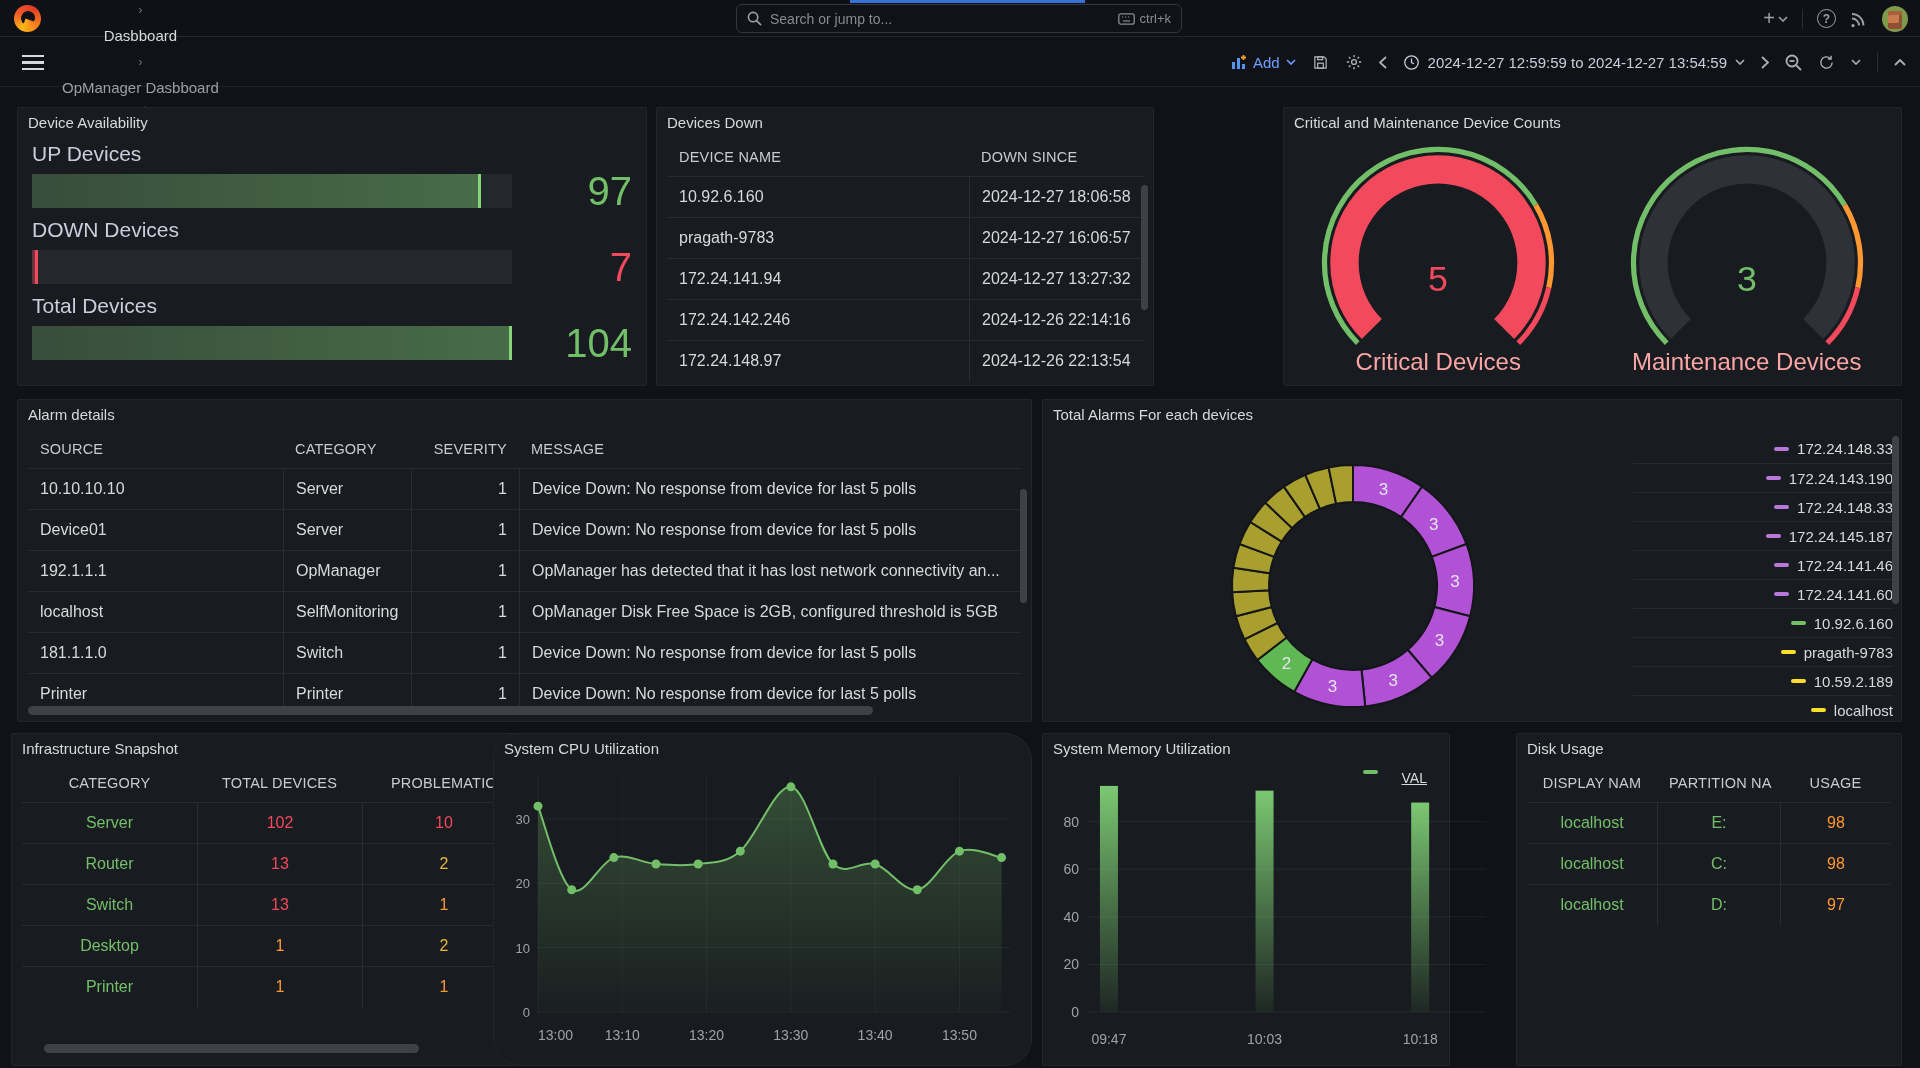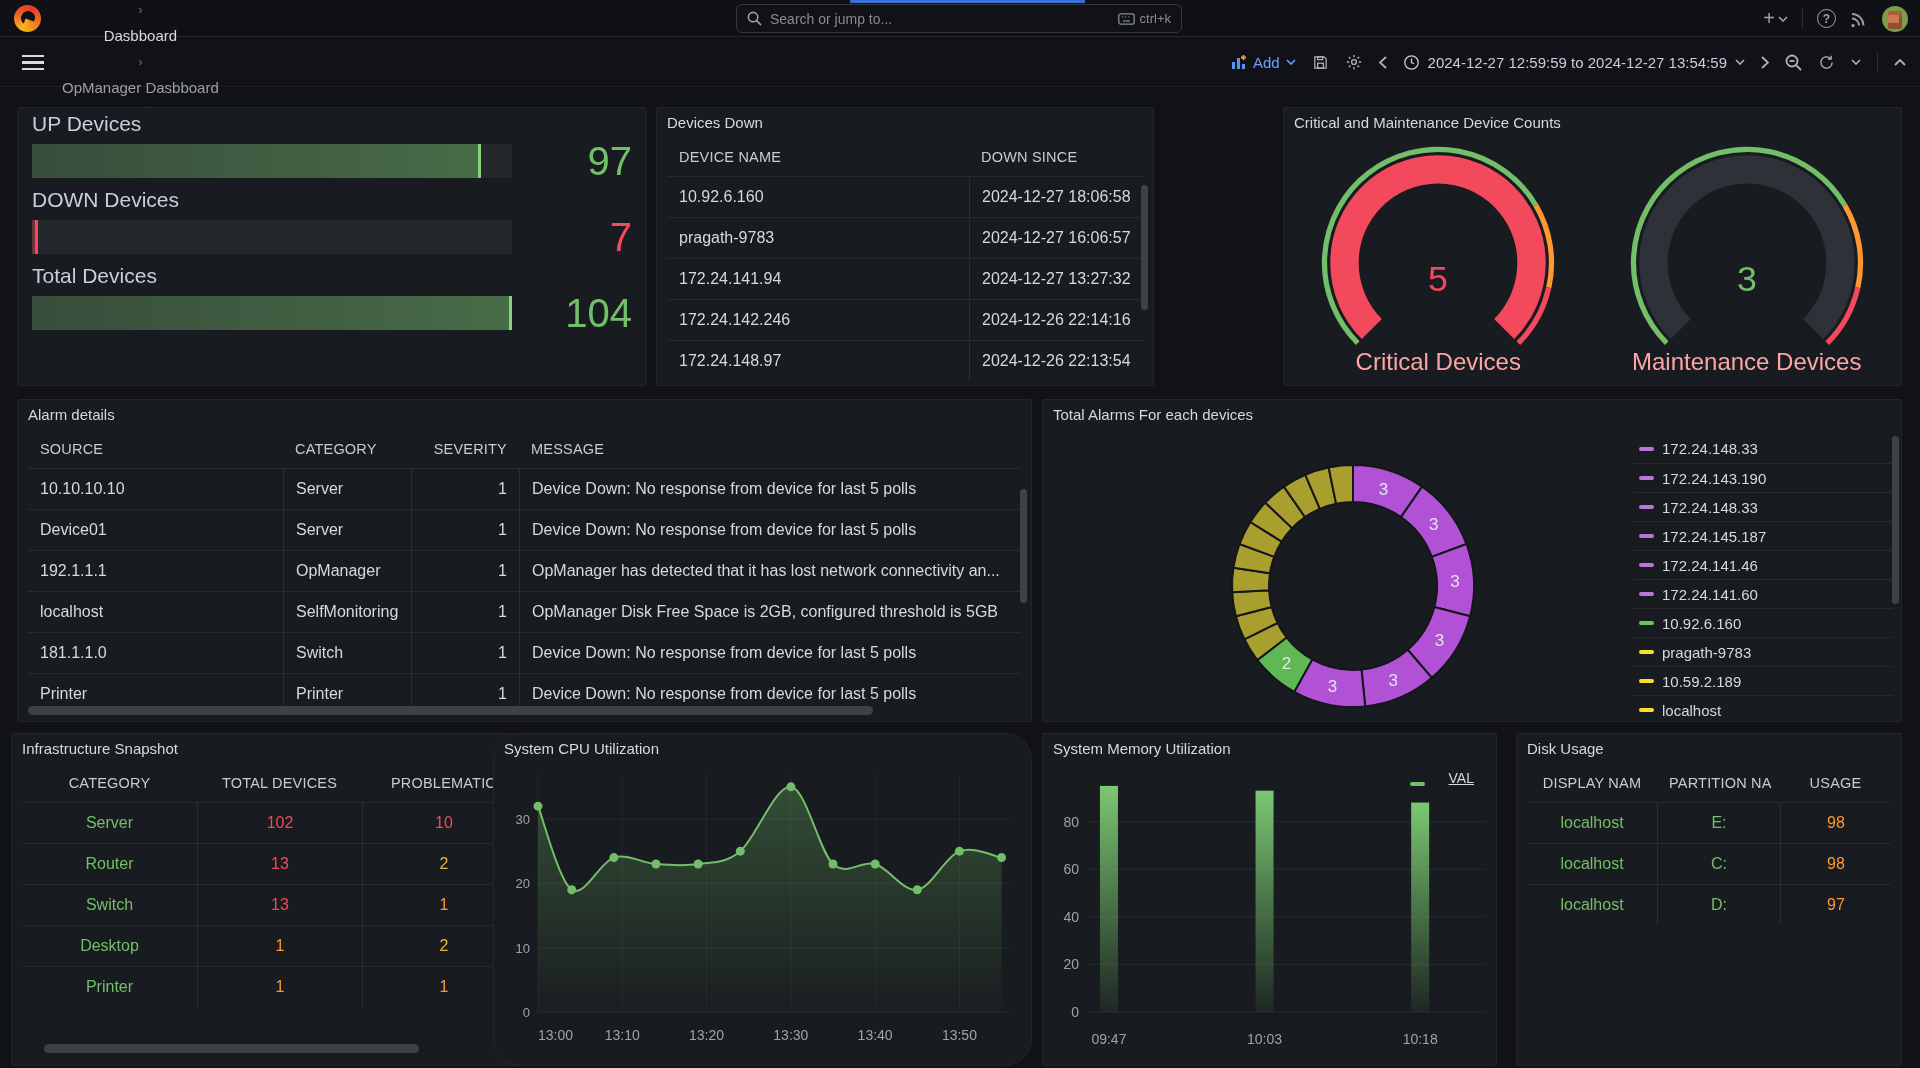--- a/index.html
+++ b/index.html
@@ -38,21 +38,21 @@
   
   .panel { position:absolute; background:#181b1f; border:1px solid #23252b; border-radius:2px; }
   .panel-title { height:30px; line-height:30px; padding-left:10px; font-size:15px; font-weight:500; color:#d8d9da; white-space:nowrap; overflow:hidden; }
   #p-avail  { left:17px;   top:107px; width:630px;  height:279px; }
   #p-down   { left:656px;  top:107px; width:498px;  height:279px; }
   #p-counts { left:1283px; top:107px; width:619px;  height:279px; }
   #p-alarms { left:17px;   top:399px; width:1015px; height:323px; }
   #p-donut  { left:1042px; top:399px; width:860px;  height:323px; }
   #p-infra  { left:11px;   top:733px; width:525px;  height:333px; }
   #p-cpu    { left:493px;  top:733px; width:539px;  height:333px;border-radius:27px; }
-  #p-mem    { left:1042px; top:733px; width:455px;  height:333px; }
+  #p-mem    { left:1042px; top:733px; width:408px;  height:333px; }
   #p-disk   { left:1516px; top:733px; width:386px;  height:333px; }
 
   
   .bargauges { padding:4px 14px 0 14px; }
   .bg-item { margin-bottom:7px; }
   .bg-label { font-size:21px; color:#ccccdc; margin-bottom:5px; }
   .bg-row { display:flex; align-items:center; }
   .bg-track { flex:1; height:34px; background:rgba(204,204,220,0.07); position:relative; }
   .bg-fill { position:absolute; left:0; top:0; bottom:0; }
   .bg-value { width:120px; text-align:right; font-size:40px; line-height:40px; }
@@ -74,27 +74,27 @@
   .sb-v { position:absolute; width:7px; border-radius:4px; background:#3f4147; }
   .sb-h { position:absolute; height:9px; border-radius:5px; background:#3f4147; }
 
   
   .gauge-area { display:flex; justify-content:space-around; padding-top:4px; }
   .gauge-box { display:flex; flex-direction:column; align-items:center; }
   .gauge-label { font-size:24px; color:#fca5a5; margin-top:0px; }
 
   
   .legend { position:absolute; right:8px; top:34px; width:260px; height:288px; overflow:hidden; }
-  .legend-item { display:flex; align-items:center; gap:8px; height:29px; border-top:1px solid rgba(204,204,220,0.08); padding-left:6px; cursor:pointer; }
+  .legend-item { display:flex; align-items:center; gap:8px; height:29px; border-top:1px solid rgba(204,204,220,0.08); padding-left:6px; cursor:pointer;justify-content:flex-end; }
   .legend-item:first-child { border-top:none; }
   .legend-swatch { width:15px; height:4px; border-radius:2px; }
   .legend-name { font-size:15px; color:#d8d9da; }
 
   .chart-wrap { padding-left:8px; }
-  .mem-legend { position:absolute; top:36px; right:22px; display:flex; align-items:flex-end; gap:24px; font-size:14px; color:#d8d9da; cursor:pointer;text-decoration:underline; }
+  .mem-legend { position:absolute; top:36px; right:22px; display:flex; align-items:flex-start; gap:24px; font-size:14px; color:#d8d9da; cursor:pointer;text-decoration:underline; }
   .mem-legend .sw { width:15px; height:4px; border-radius:2px; }
 </style>
 </head>
 <body>
 
 <div class="app">
 
   <div class="blue-strip"></div>
   <div class="topbar">
     <div class="logo"></div>
@@ -225,20 +225,21 @@
       <div class="vdiv"></div>
       <span class="icon-btn">
         <svg class="ico" width="12" height="7" viewBox="0 0 12 7">
             <polyline points="1,6 6,1 11,6" fill="none" stroke="#aeb1b7" stroke-width="1.8"></polyline>
           </svg>
       </span>
     </div>
   </div>
 
   <section class="panel" id="p-avail">
+    <div class="panel-title">Device Availability</div>
     <div class="bargauges" id="bargauges">
         <div class="bg-item">
           <div class="bg-label">UP Devices</div>
           <div class="bg-row">
             <div class="bg-track">
               <div class="bg-fill" style="width: 93.5%; background: linear-gradient(90deg, rgba(115, 191, 105, 0.25), rgba(115, 191, 105, 0.45)); border-right: 3px solid rgb(134, 212, 122);"></div>
             </div>
             <div class="bg-value" style="color: rgb(115, 191, 105);">97</div>
           </div>
         </div>

